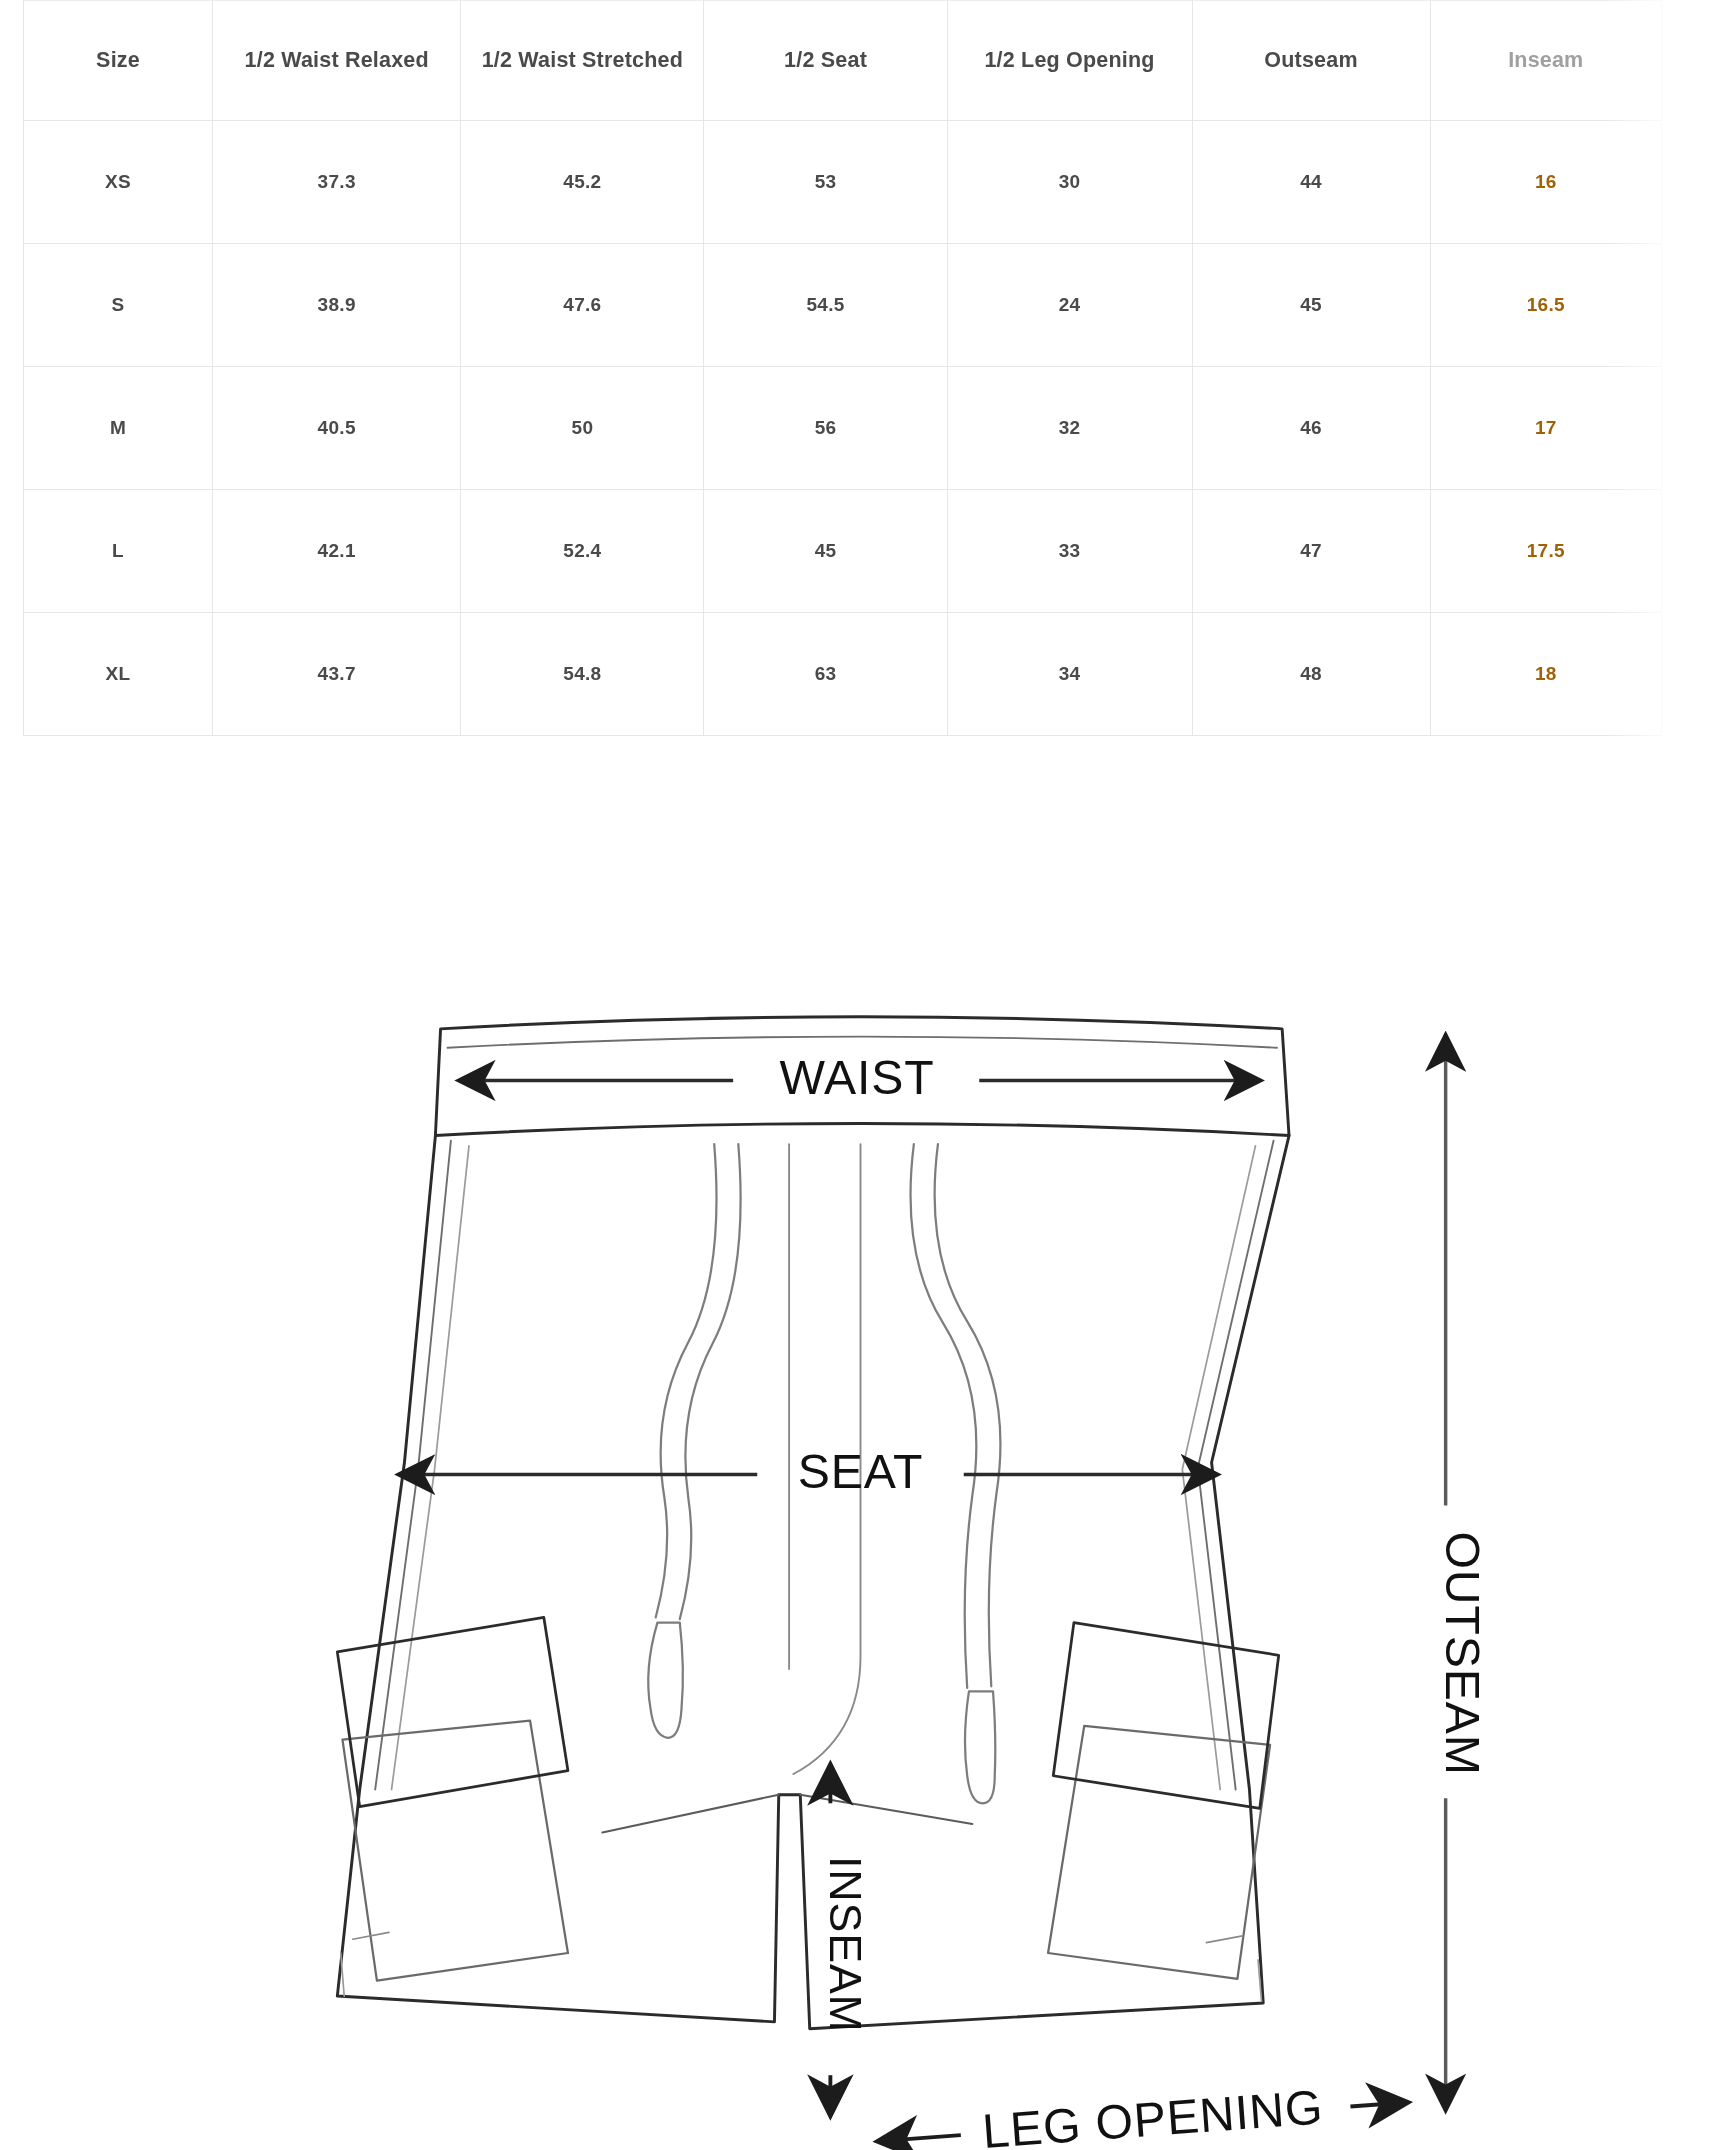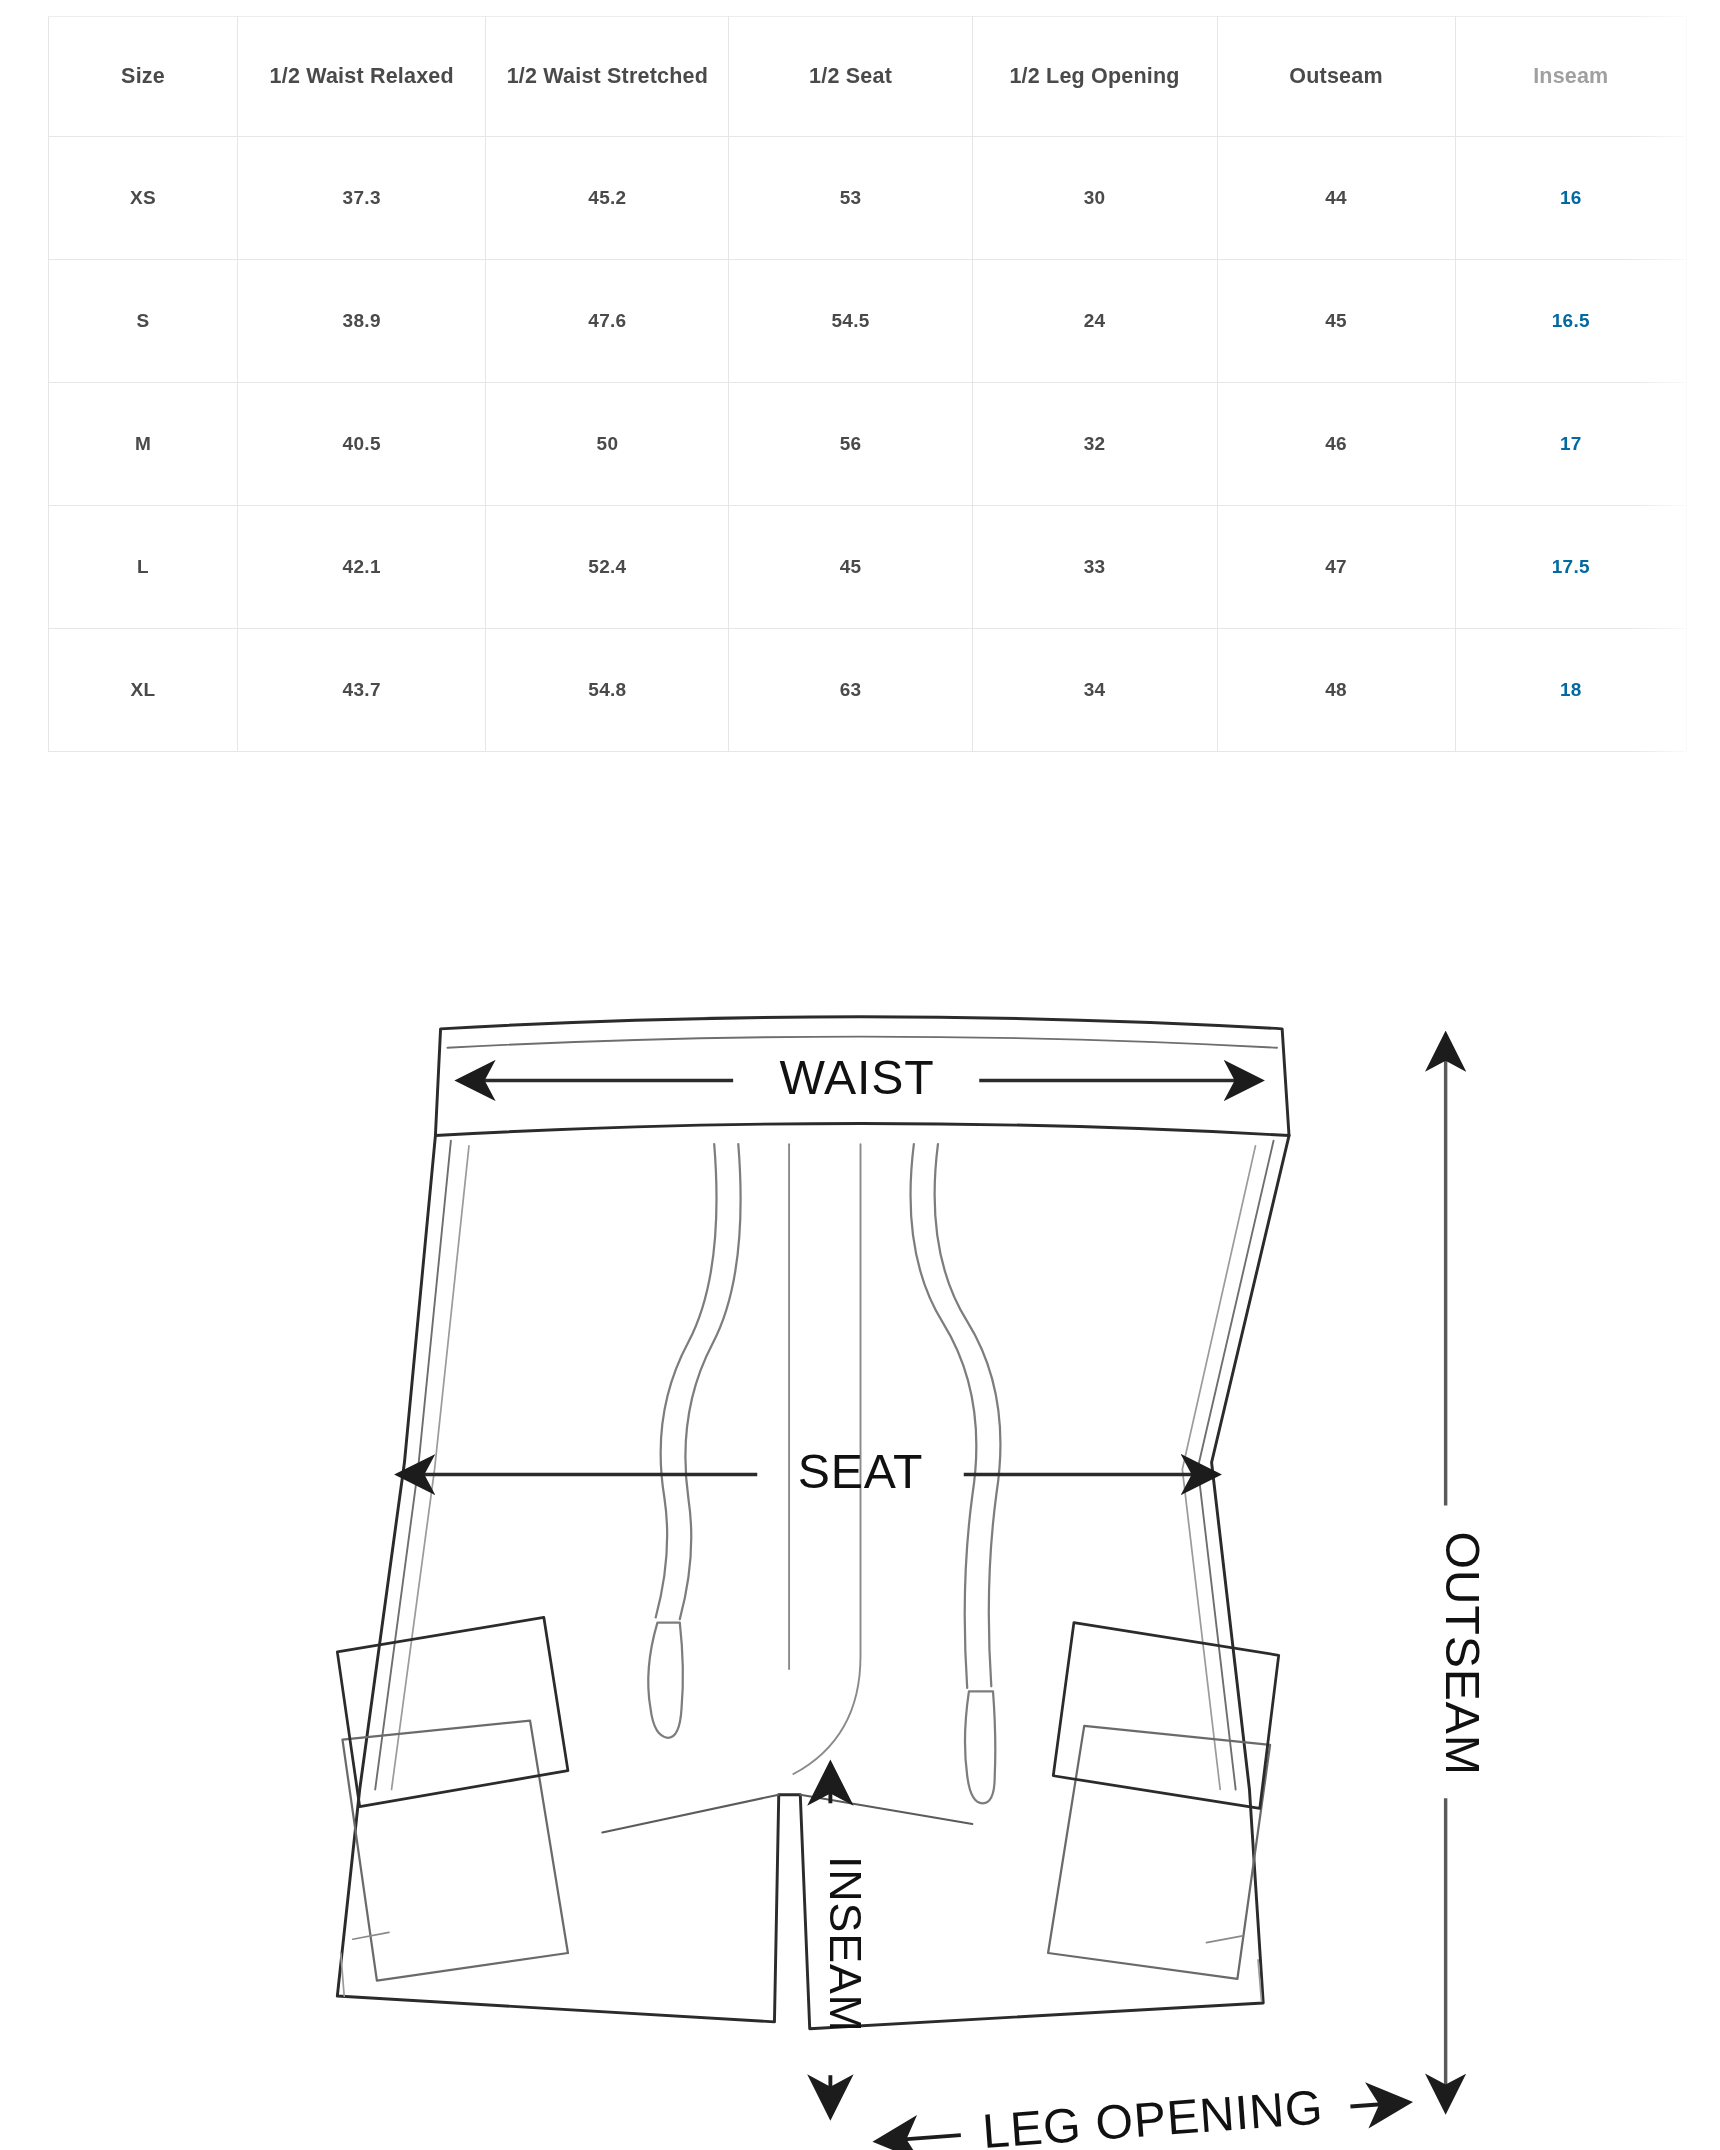--- a/index.html
+++ b/index.html
@@ -11,24 +11,23 @@
     width: 1721px;
     height: 2151px;
     font-family: "Liberation Sans", sans-serif;
     position: relative;
     overflow: hidden;
   }
 
   
   .table-wrap {
     position: absolute;
-    left: 48px;
+    left: 23px;
     top: 0px;
     width: 1639px;
-    margin-top: 16px;
   }
   table.size-table {
     border-collapse: collapse;
     width: 100%;
     table-layout: fixed;
   }
   table.size-table th,
   table.size-table td {
     border: 0.9px solid #e6e6e6;
     border-top: none;
@@ -54,21 +53,21 @@
   
   .c-size      { width: 11.0%; }
   .c-wr        { width: 14.5%; }
   .c-ws        { width: 14.2%; }
   .c-seat      { width: 14.2%; }
   .c-lo        { width: 14.3%; }
   .c-out       { width: 13.9%; }
   .c-in        { width: 13.5%; }
 
   
-  table.size-table .faded { color: #0369a1; }
+  table.size-table .faded { color: #a16207; }
   table.size-table thead th.faded { color: #a0a0a0; }
   
   .table-fade {
     position: absolute;
     right: -1.7px;
     top: 0;
     width: 60px;
     height: 100%;
     pointer-events: none;
     background: linear-gradient(to right, rgba(255,255,255,0), rgba(255,255,255,.85));

